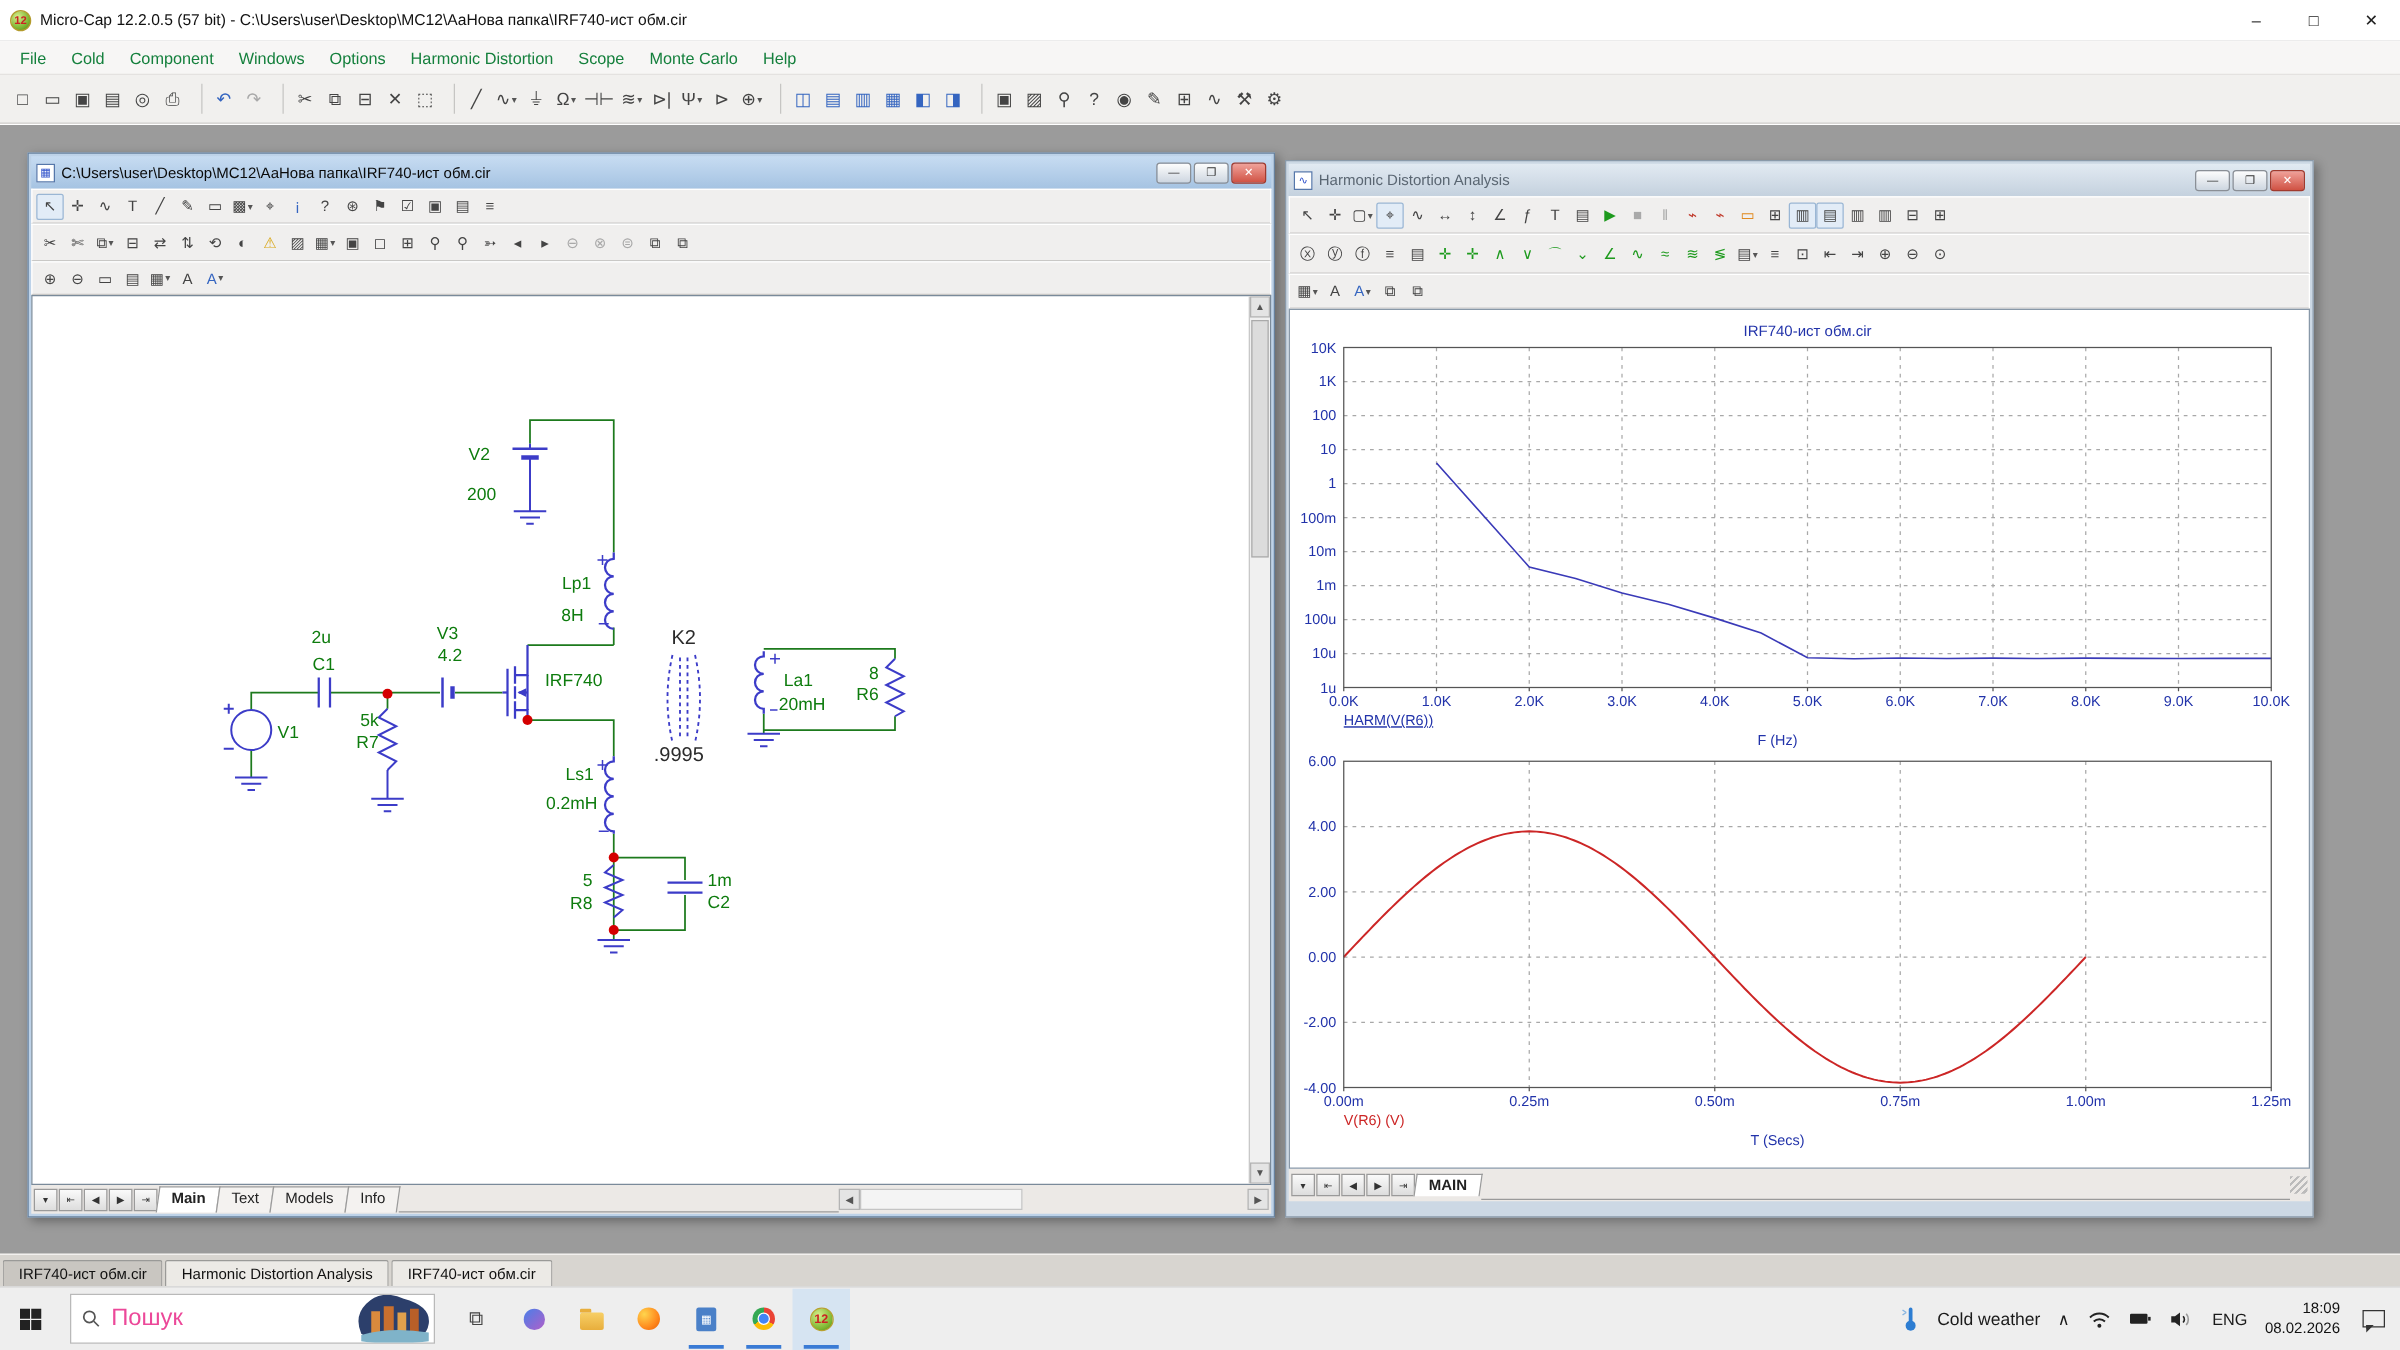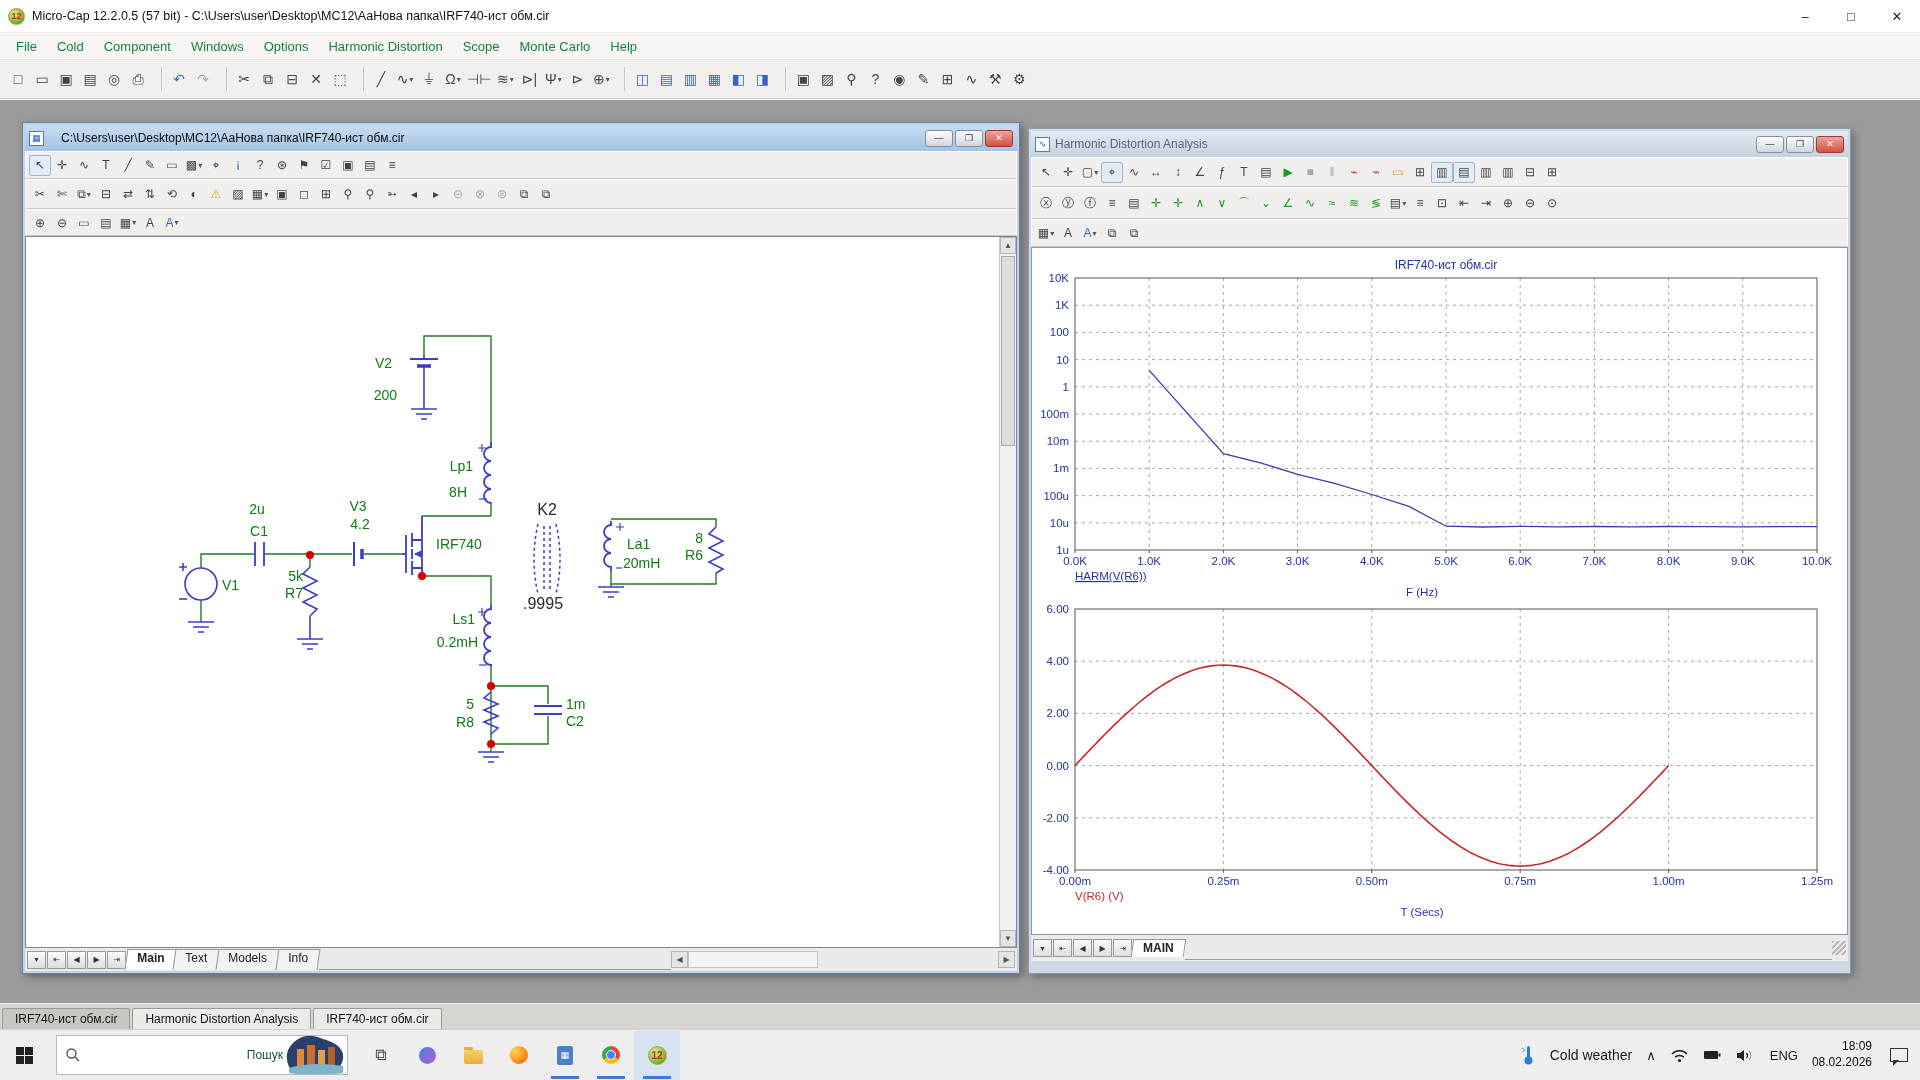--- a/index.html
+++ b/index.html
@@ -24,21 +24,21 @@
   .c-blue { color:#3565c0; } .c-gray { color:#a9a9a9; } .c-green { color:#1d9a1d; }
   .c-red { color:#c03a2b; } .c-orange { color:#e08a20; } .c-yellow { color:#d9a81b; }
 
   
   .workspace { position:absolute; left:0; top:100px; width:1920px; height:903px; background:#9b9b9b; }
   .cw { position:absolute; left:22px; top:22px; width:998px; height:852px; background:#bdd2e8; border:1px solid #68829e; box-shadow:3px 3px 8px rgba(0,0,0,.35); padding:2px; }
   .aw { position:absolute; left:1028px; top:28px; width:823px; height:846px; background:#ccd8e4; border:1px solid #8a9aaa; box-shadow:3px 3px 8px rgba(0,0,0,.3); padding:2px; }
 
   .cw-title { height:26px; background:linear-gradient(#c7dcf2,#a5c3e2); display:flex; align-items:center; padding:0 4px; }
   .aw-title { height:26px; background:linear-gradient(#e2eaf2,#c4d1de); display:flex; align-items:center; padding:0 4px; }
-  .cw-title .t { font-size:12px; color:#0a0a0a; margin-left:17px; }
+  .cw-title .t { font-size:12px; color:#0a0a0a; margin-left:5px; }
   .aw-title .t { font-size:12px; color:#5a6672; margin-left:5px; }
   .doc-icon { width:15px; height:15px; background:#fff; border:1px solid #5577aa; color:#3355cc; font-size:9px; display:flex; align-items:center; justify-content:center; }
   .wbtns { margin-left:auto; display:flex; gap:2px; }
   .wbtn { width:28px; height:17px; border:1px solid #8a8f96; border-radius:3px; background:linear-gradient(#fdfdfd,#cdd6e0); display:flex; align-items:center; justify-content:center; font-size:9px; color:#333; }
   .wbtn.close { background:linear-gradient(#f0a29a,#d05244); border-color:#a03a2e; color:#fff; }
 
   .ctoolbar { background:#f0efee; border:1px solid #fff; border-bottom-color:#c9c8c6; display:flex; align-items:center; padding:1px 3px; flex-wrap:nowrap; overflow:hidden; }
   .ctoolbar .tb-btn { min-width:22px; height:21px; font-size:12px; }
 
   .cw-canvas { position:relative; background:#fff; border:1px solid #7a8a9a; overflow:hidden; }
@@ -66,21 +66,21 @@
   .mdibar { position:absolute; left:0; top:1003px; width:1920px; height:26px; background:#d8d5d0; border-top:1px solid #f2f0ee; display:flex; align-items:flex-end; padding-left:2px; gap:2px; }
   .mdi-tab { font-size:12px; color:#111; padding:3px 12px; background:#eceae6; border:1px solid #9a9a98; border-bottom:none; border-radius:2px 2px 0 0; }
   .mdi-tab.active { background:#c9c6c1; }
 
   
   .taskbar { position:absolute; left:0; top:1029px; width:1920px; height:51px; background:#eeeeee; border-top:1px solid #d2d2d2; display:flex; align-items:center; }
   .start { width:48px; height:51px; display:flex; align-items:center; justify-content:center; }
   .winlogo { width:17px; height:17px; display:grid; grid-template-columns:8px 8px; grid-template-rows:8px 8px; gap:1px; }
   .winlogo div { background:#222; }
   .searchbox { width:292px; height:40px; background:#fff; border:1px solid #b9b9b9; display:flex; align-items:center; margin-left:8px; overflow:hidden; }
-  .searchbox .ph { font-size:12px; color:#14532d; margin-left:8px; flex:1;text-align:right; }
+  .searchbox .ph { font-size:19px; color:#ec4899; margin-left:8px; flex:1; }
   .app { width:46px; height:49px; display:flex; align-items:center; justify-content:center; position:relative; background:transparent; border:none; }
   .app .g { font-size:16px; color:#444; display:flex; align-items:center; justify-content:center; }
   .app.running::after { content:""; position:absolute; left:9px; right:9px; bottom:1px; height:3px; background:#3a7bd5; }
   .app.active { background:#d6e4f2; }
   .c-copilot .g { width:17px; height:17px; border-radius:50%; background:linear-gradient(135deg,#4a7fe8,#b05fc9); }
   .c-folder .g { width:19px; height:14px; background:linear-gradient(#f7cf66,#e8ae3c); border-radius:2px; position:relative; margin-top:3px; }
   .c-folder .g::before { content:""; position:absolute; top:-3px; left:0; width:9px; height:3px; background:#e8ae3c; border-radius:1px 1px 0 0; }
   .c-firefox .g { width:18px; height:18px; border-radius:50%; background:radial-gradient(circle at 30% 30%, #ffd54d, #ff8a1e 60%, #e85d04); }
   .c-chrome .g { width:18px; height:18px; border-radius:50%; background:conic-gradient(#ea4335 0 120deg,#fbbc05 0 240deg,#34a853 0 360deg); position:relative; }
   .c-chrome .g::after { content:""; position:absolute; inset:4px; border-radius:50%; background:#4285f4; border:1.5px solid #fff; }

